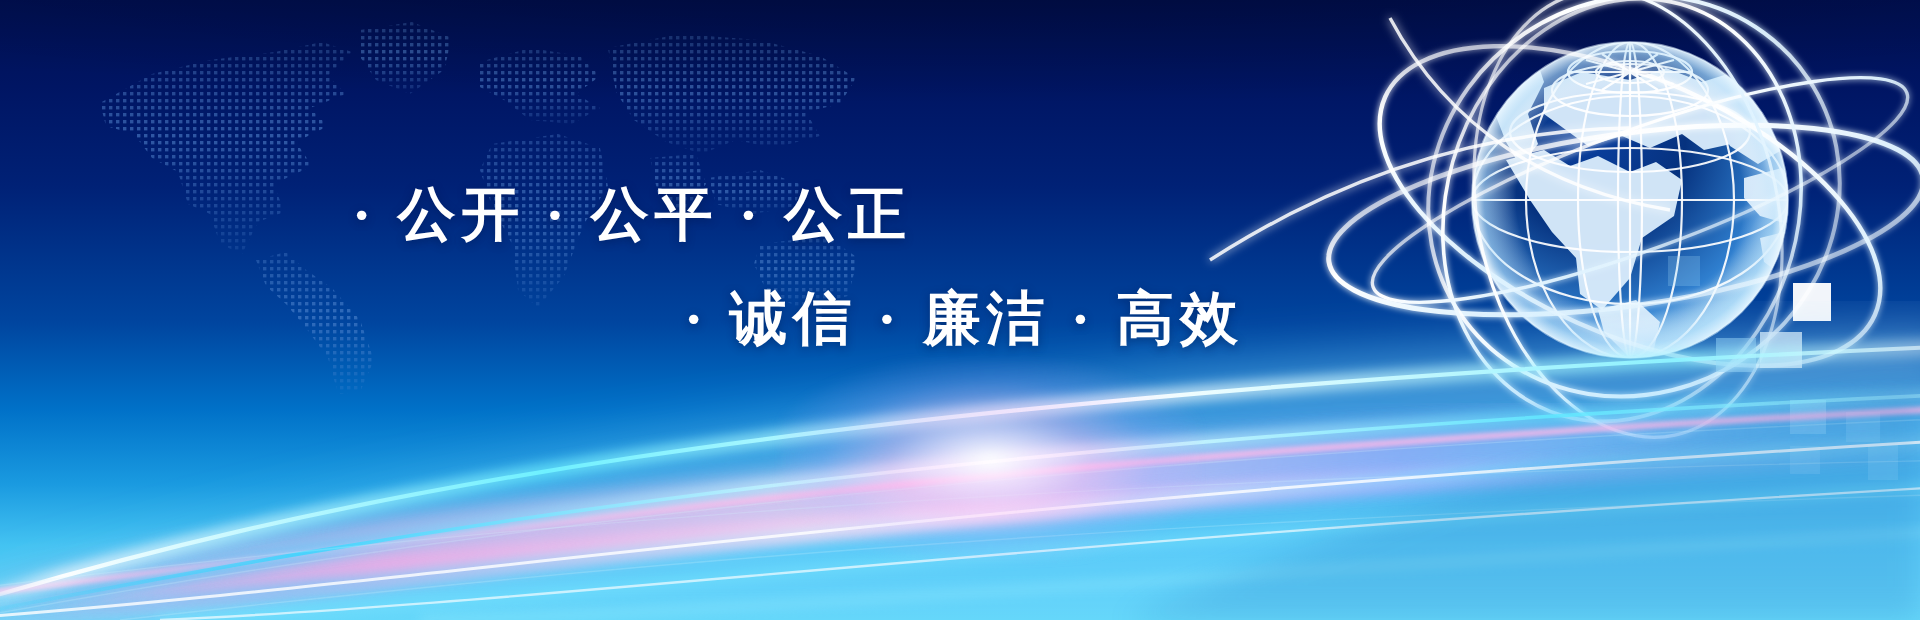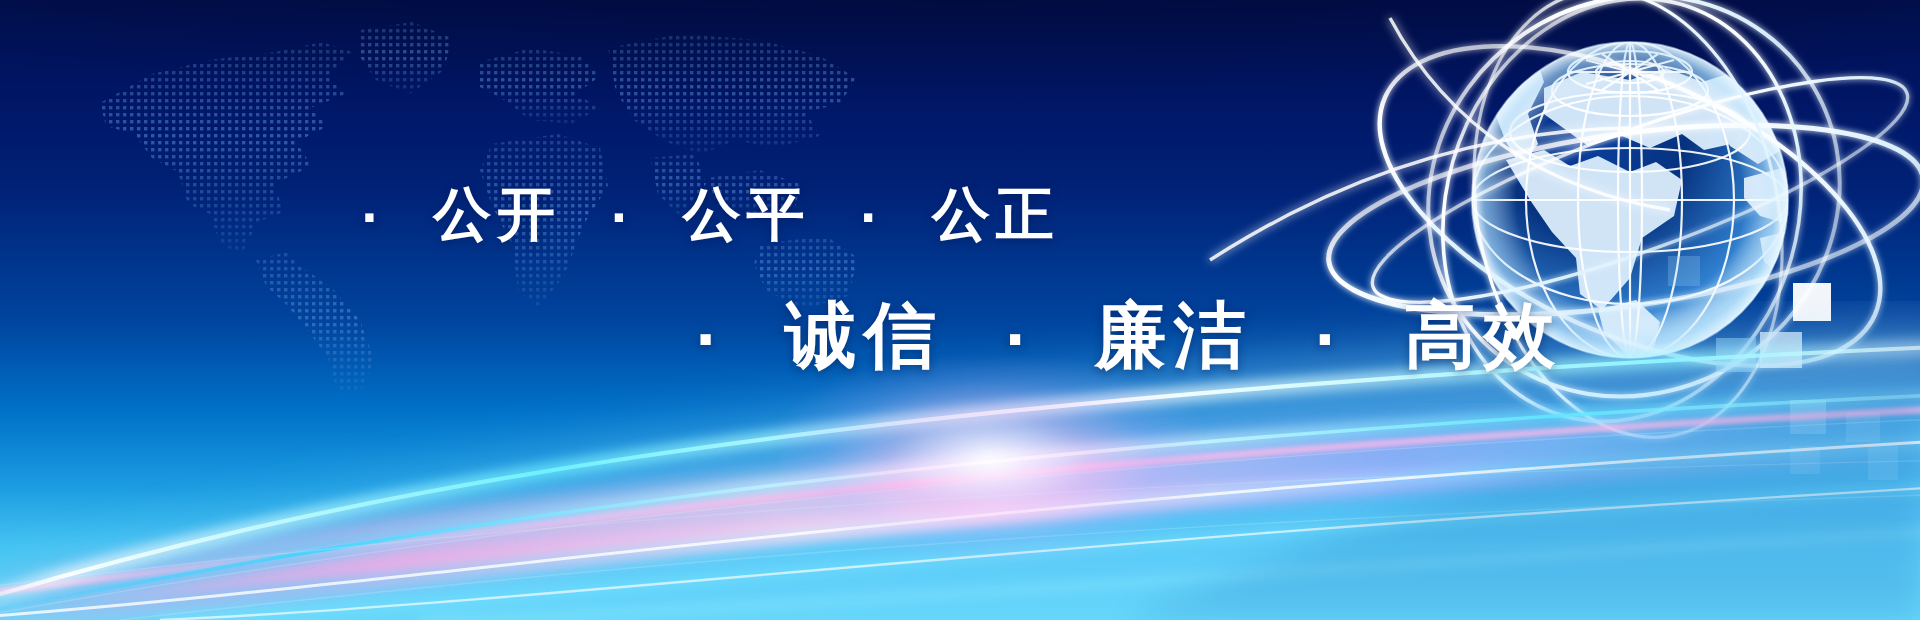--- a/index.html
+++ b/index.html
@@ -78,28 +78,28 @@
   
   .slogan{
     position:absolute;
     left:0; top:0; width:1250px; height:400px;
     pointer-events:none;
   }
   .line{
     position:absolute;
     color:#ffffff;
     white-space:nowrap;
-    font-family:Liberation Mono, monospace;
+    font-family:Liberation Serif, serif;
     font-weight:700;
     letter-spacing:.10em;
     text-shadow:0 2px 10px rgba(0,20,70,.45);
     text-align:right;
   }
   .line-1{ left:352px; top:176px; font-size:58px; }
-  .line-2{ left:684px; top:288px; font-size:72px; }
+  .line-2{ left:684px; top:280px; font-size:58px; }
 </style>
 </head>
 <body>
 
 <div id="banner">
 
   <div class="dotmap">
     <svg viewBox="0 0 820 390" preserveAspectRatio="none">
       <defs>
         <pattern id="dots" width="7" height="7" patternUnits="userSpaceOnUse">

